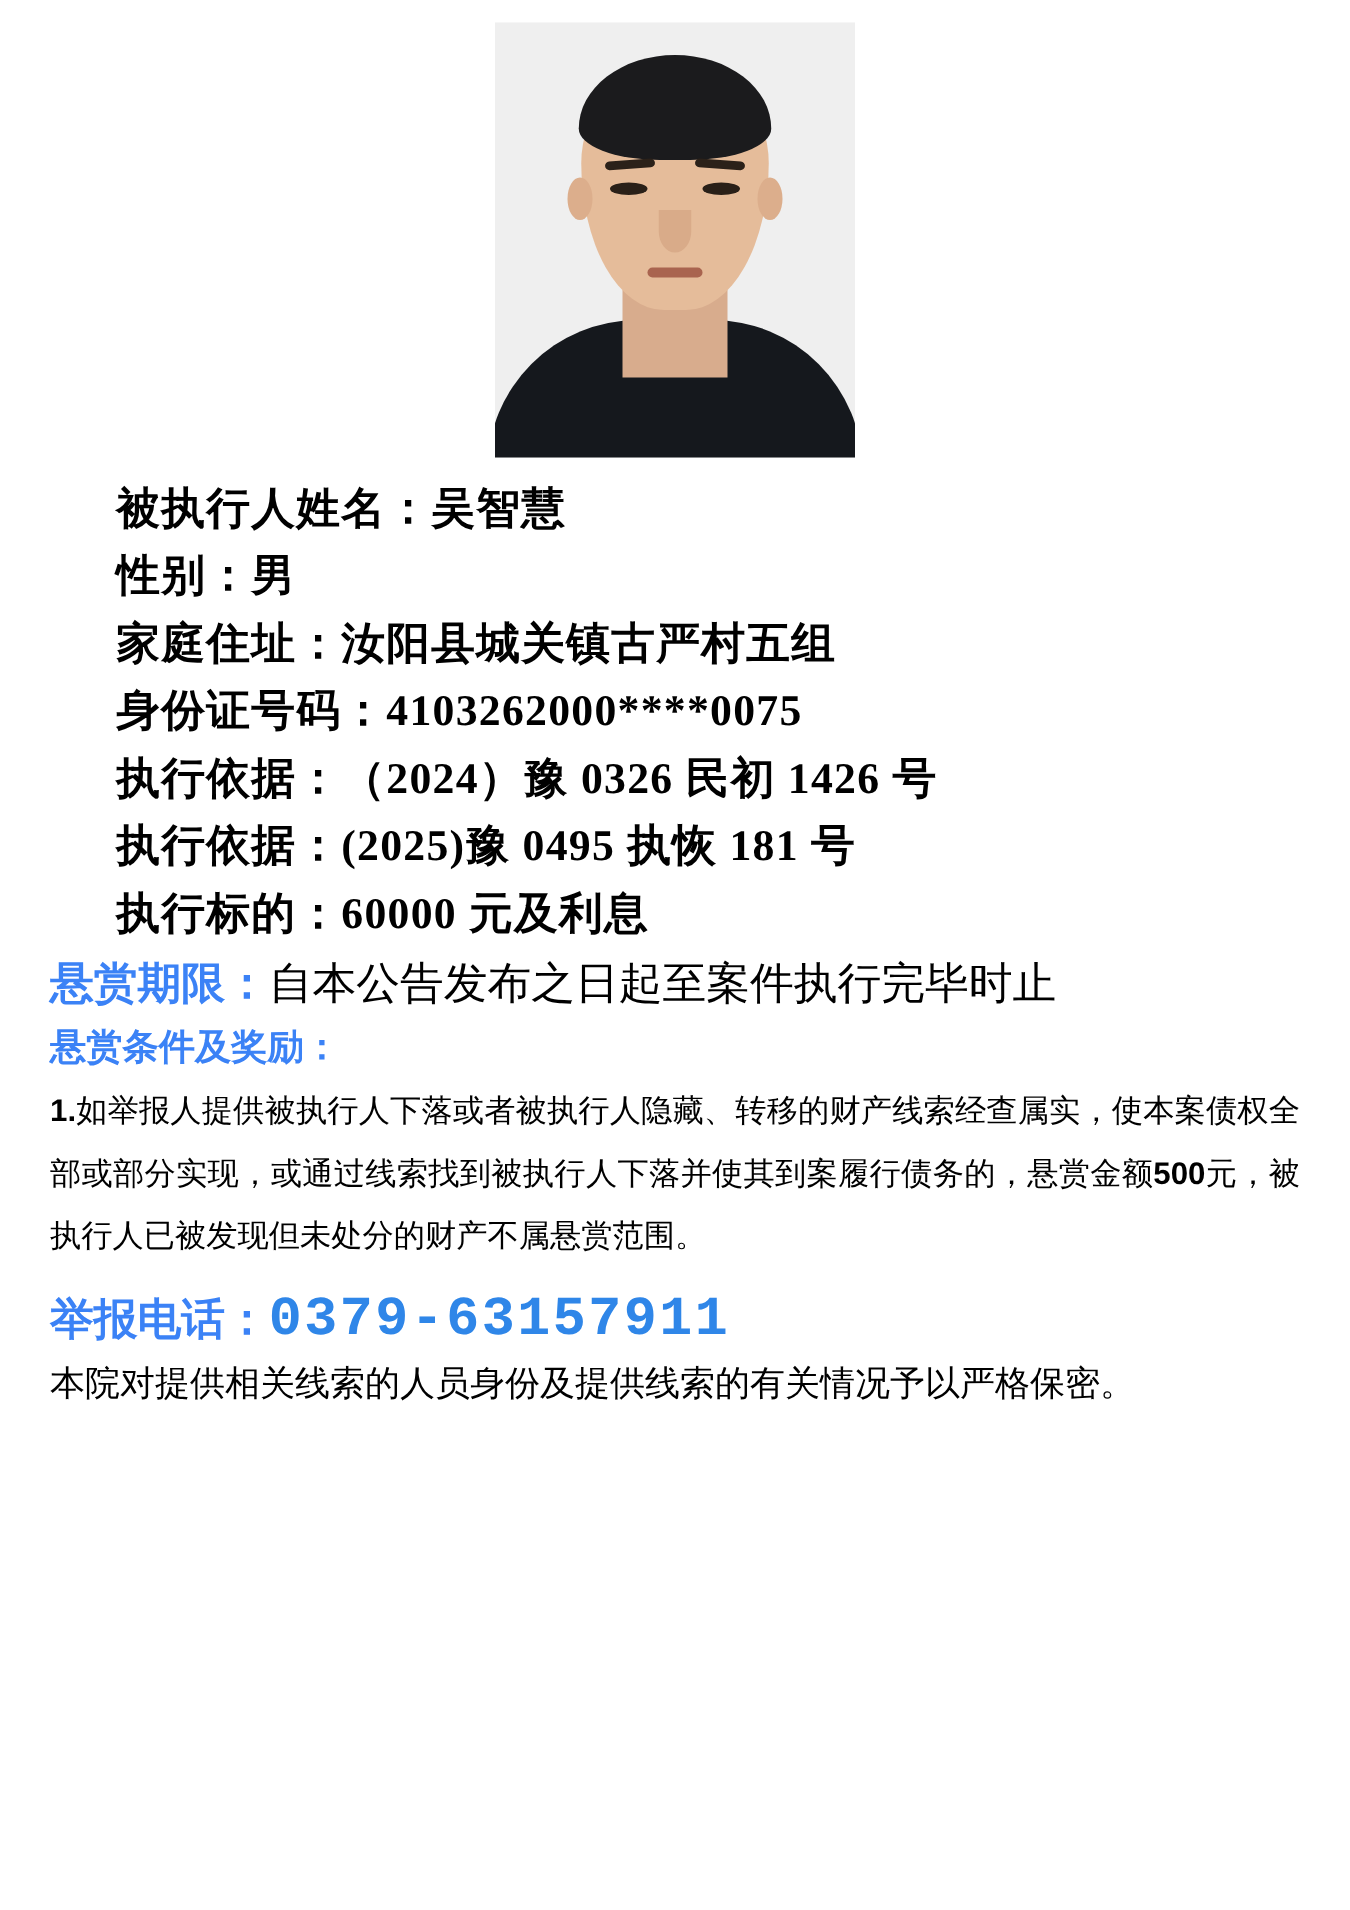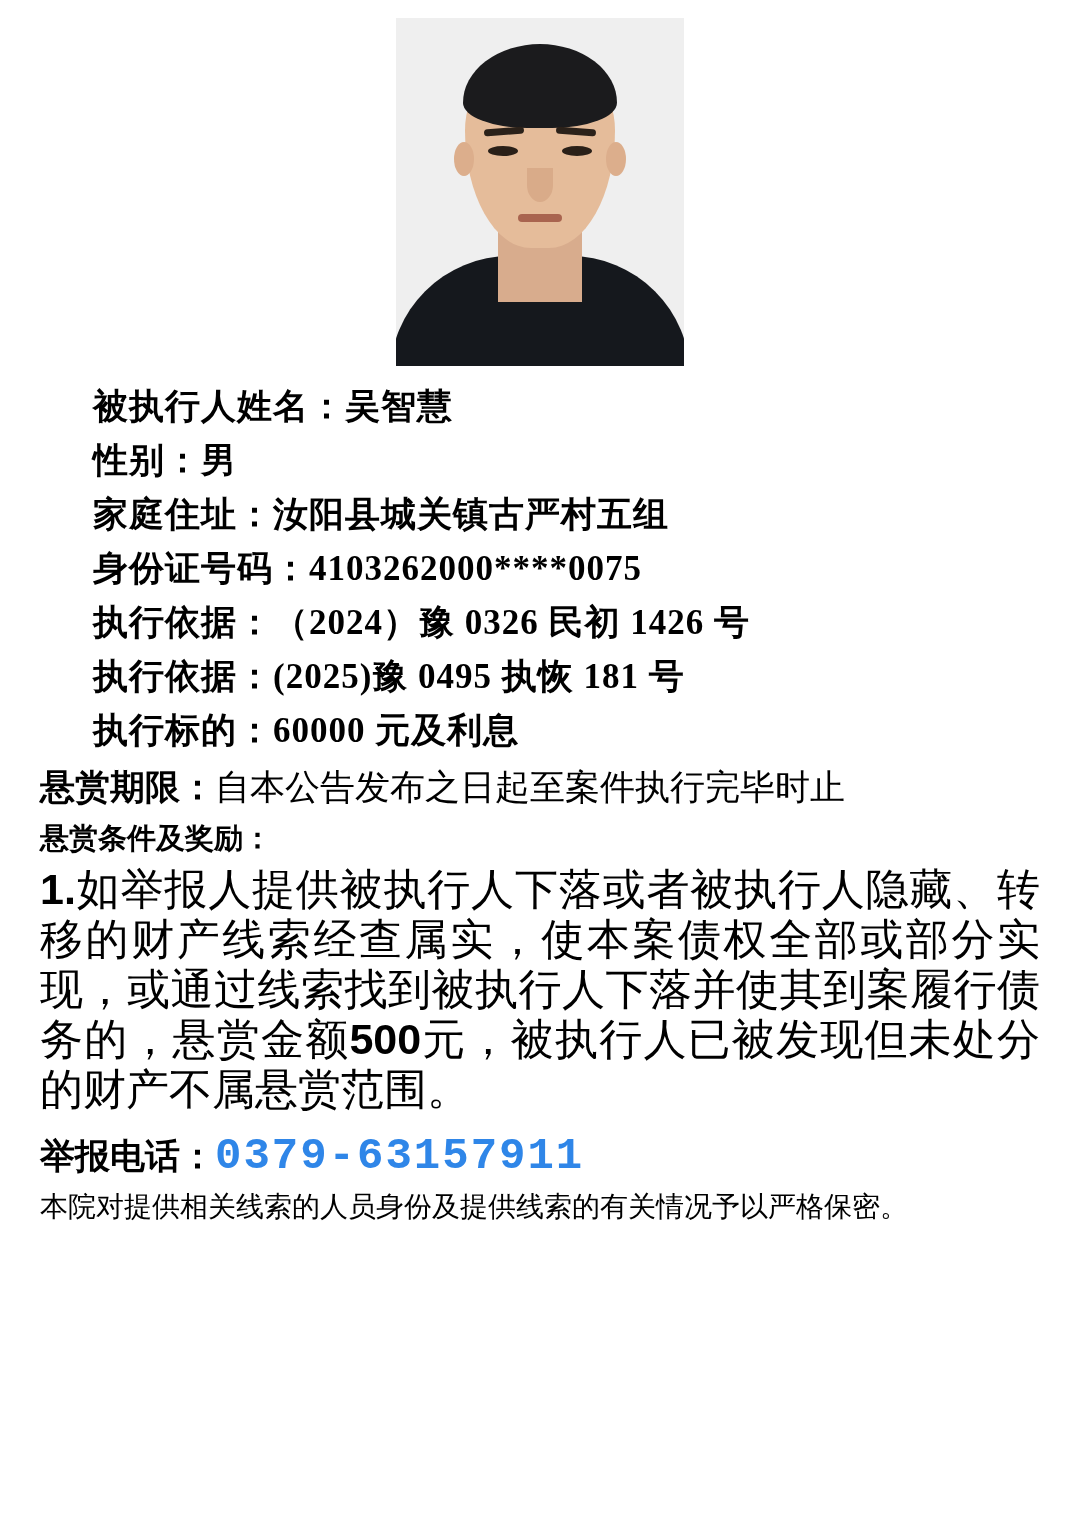--- a/index.html
+++ b/index.html
@@ -143,34 +143,34 @@
     white-space: nowrap;
     font-weight: 600;
   }
 
   
   .bounty {
     font-family: "Liberation Sans", "DejaVu Sans", sans-serif;
     padding: 4px 40px 0 40px;
   }
   .blue {
-    color: #000000;
+    color: #3b82f6;
     font-weight: 700;
     margin-top: 16px;
   }
   .bounty .line {
     font-size: 35px;
     line-height: 50px;
   }
   .bounty .label-line {
     font-size: 29px;
     line-height: 52px;
   }
   .bounty .para {
-    font-size: 43px;
+    font-size: 25px;
     line-height: 50px;
     text-align: justify;
     text-justify: inter-ideograph;
   }
   .bounty .para b { font-weight: 700; }
   .phone-line {
     margin-top: 16px;
     font-size: 35px;
     line-height: 52px;
     font-family: "Liberation Sans", "DejaVu Sans", sans-serif;

